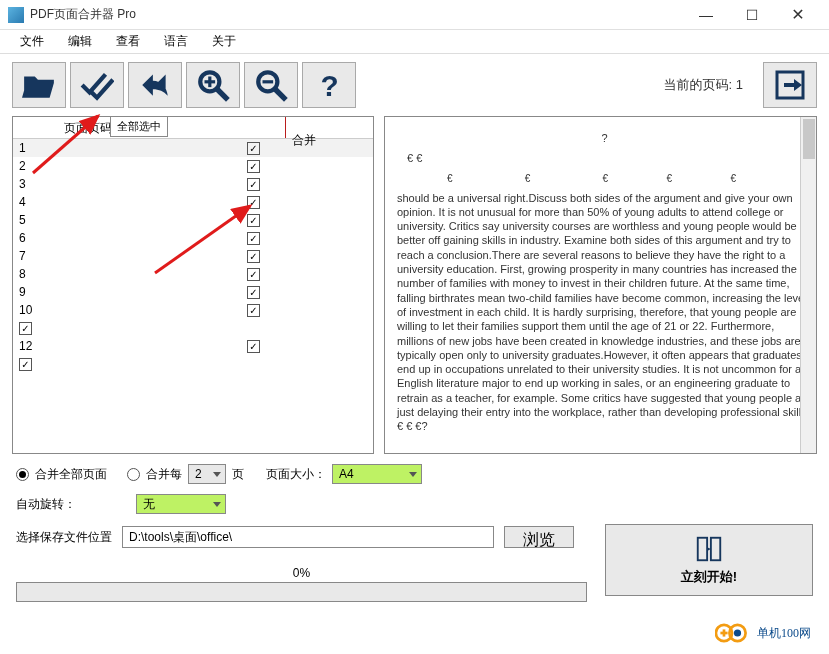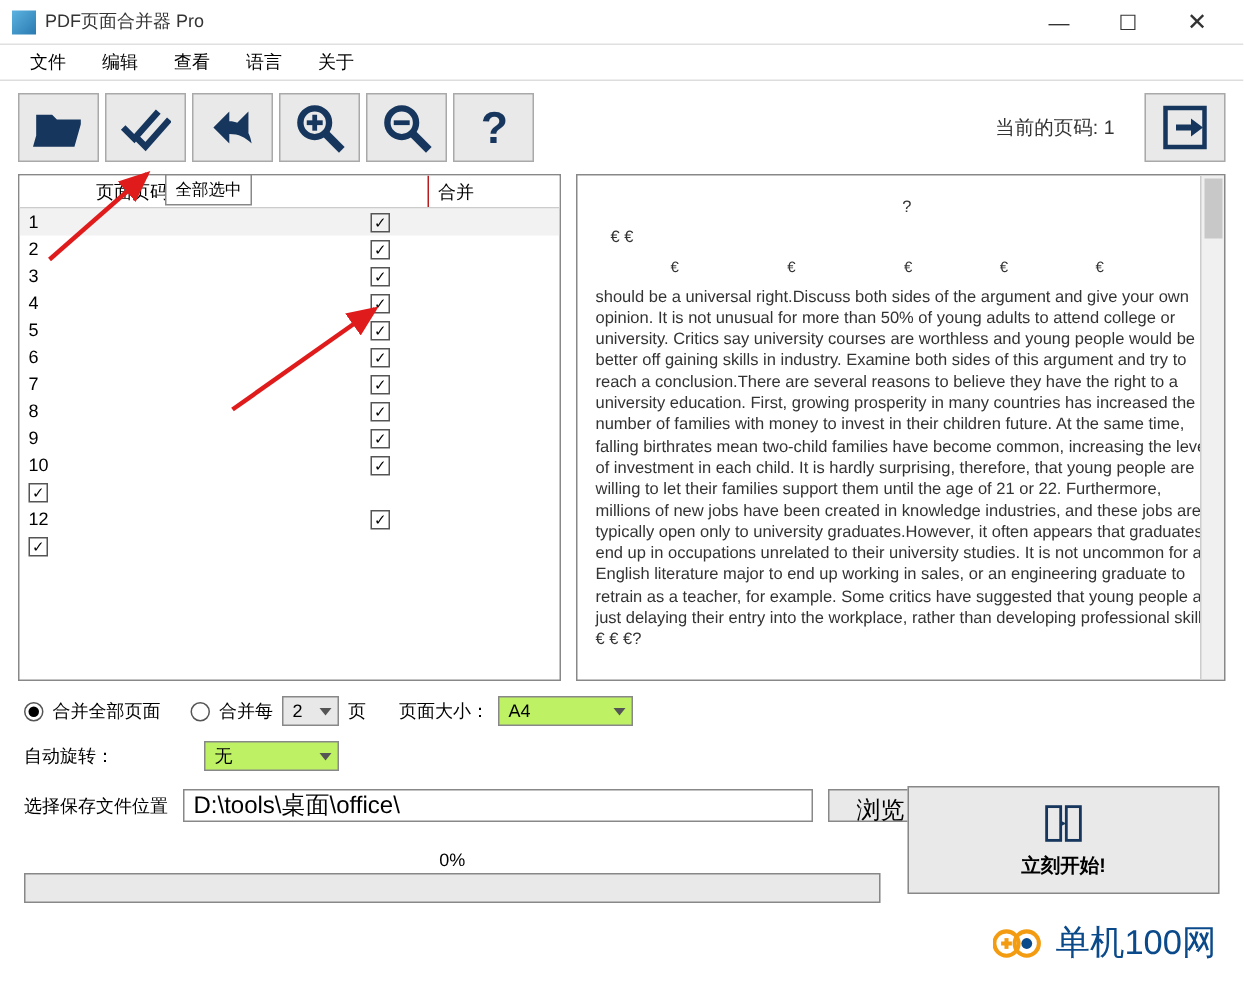--- a/index.html
+++ b/index.html
@@ -29,21 +29,21 @@
 .tooltip { position: absolute; left: 110px; top: 116px; background: #fff; border: 1px solid #888; padding: 2px 6px; font-size: 11px; z-index: 10; }
 
 
 .main { display: flex; gap: 10px; padding: 0 12px; height: 338px; }
 .leftpane { width: 362px; border: 1px solid #888; background: #fff; overflow: hidden; position: relative; }
 .rightpane { flex: 1; border: 1px solid #888; background: #fff; position: relative; overflow: hidden; }
 
 
 .thead { display: flex; height: 22px; border-bottom: 1px solid #ccc; background: #fff; font-size: 12px; }
 .thead .c1 { width: 228px; padding: 3px 6px; border-right: 1px solid #b91c1c; margin-left: 45px; }
-.thead .c2 { flex: 1; padding: 3px 6px; }
+.thead .c2 { flex: 1; padding: 3px 6px; margin-top: 12px; }
 .tbody { overflow-y: auto; height: 313px; }
 .trow { display: flex; height: 18px; font-size: 12px; align-items: center; }
 .trow:nth-child(1) { background: #f2f2f2; }
 .trow .c1 { width: 228px; padding: 0 6px; }
 .trow .c2 { flex: 1; padding: 0 6px; }
 .cb { width: 13px; height: 13px; border: 1px solid #555; display: inline-flex; align-items: center; justify-content: center; font-size: 10px; color: #000; }
 
 
 .preview { padding: 8px 4px 8px 12px; font-size: 11px; line-height: 1.3; color: #333; height: 100%; overflow: hidden; }
 .preview .sym { margin: 6px 0; }
@@ -59,35 +59,35 @@
 .row1 { display: flex; align-items: center; gap: 6px; margin-bottom: 10px; }
 .radio { width: 13px; height: 13px; border: 1px solid #555; border-radius: 50%; display: inline-flex; align-items: center; justify-content: center; }
 .radio .dot { width: 7px; height: 7px; background: #000; border-radius: 50%; }
 .sel { border: 1px solid #888; background: #bef264; padding: 2px 18px 2px 6px; font-size: 12px; position: relative; display: inline-block; min-width: 60px; height: 20px; line-height: 14px; }
 .sel::after { content: ""; position: absolute; right: 4px; top: 7px; border-left: 4px solid transparent; border-right: 4px solid transparent; border-top: 5px solid #555; }
 .selwide { min-width: 90px; }
 .selnum { min-width: 38px; background: #e8e8e8; }
 
 .row2 { display: flex; align-items: center; gap: 10px; margin-bottom: 12px; }
 .row3 { display: flex; align-items: center; gap: 10px; margin-bottom: 8px; }
-.txtinput { border: 1px solid #888; padding: 3px 6px; font-size: 16px; width: 420px; height: 22px; }
+.txtinput { border: 1px solid #888; padding: 3px 6px; font-size: 12px; width: 372px; height: 22px; }
 .browsebtn { border: 1px solid #888; background: #e9e9e9; padding: 3px 18px; font-size: 16px; height: 22px; }
 
 .bottomflex { display: flex; gap: 18px; align-items: stretch; padding: 0 16px; }
 .progwrap { flex: 1; }
 .progtxt { text-align: center; font-size: 12px; margin-bottom: 2px; }
 .progbar { height: 20px; border: 1px solid #888; background: #e9e9e9; }
 .startbtn { width: 208px; height: 72px; border: 1px solid #888; background: #e9e9e9; display: flex; flex-direction: column; align-items: center; justify-content: center; gap: 4px; margin-top: -42px; }
 .startbtn svg { width: 30px; height: 30px; }
 .startbtn span { font-size: 13px; font-weight: bold; }
 
 
 .watermark { position: absolute; right: 18px; bottom: 10px; display: flex; align-items: center; gap: 6px; }
 .watermark .logo { width: 36px; height: 22px; position: relative; }
-.watermark .txt { font-size: 23px; color: #0b4a8a; font-weight: 500; }
+.watermark .txt { font-size: 12px; color: #0b4a8a; font-weight: 500; font-family: Liberation Serif, serif; }
 </style>
 </head>
 <body>
 
 <div class="titlebar">
   <div class="app-icon"></div>
   <div class="title">PDF页面合并器 Pro</div>
   <div class="winbtn">—</div>
   <div class="winbtn">☐</div>
   <div class="winbtn close">✕</div>

